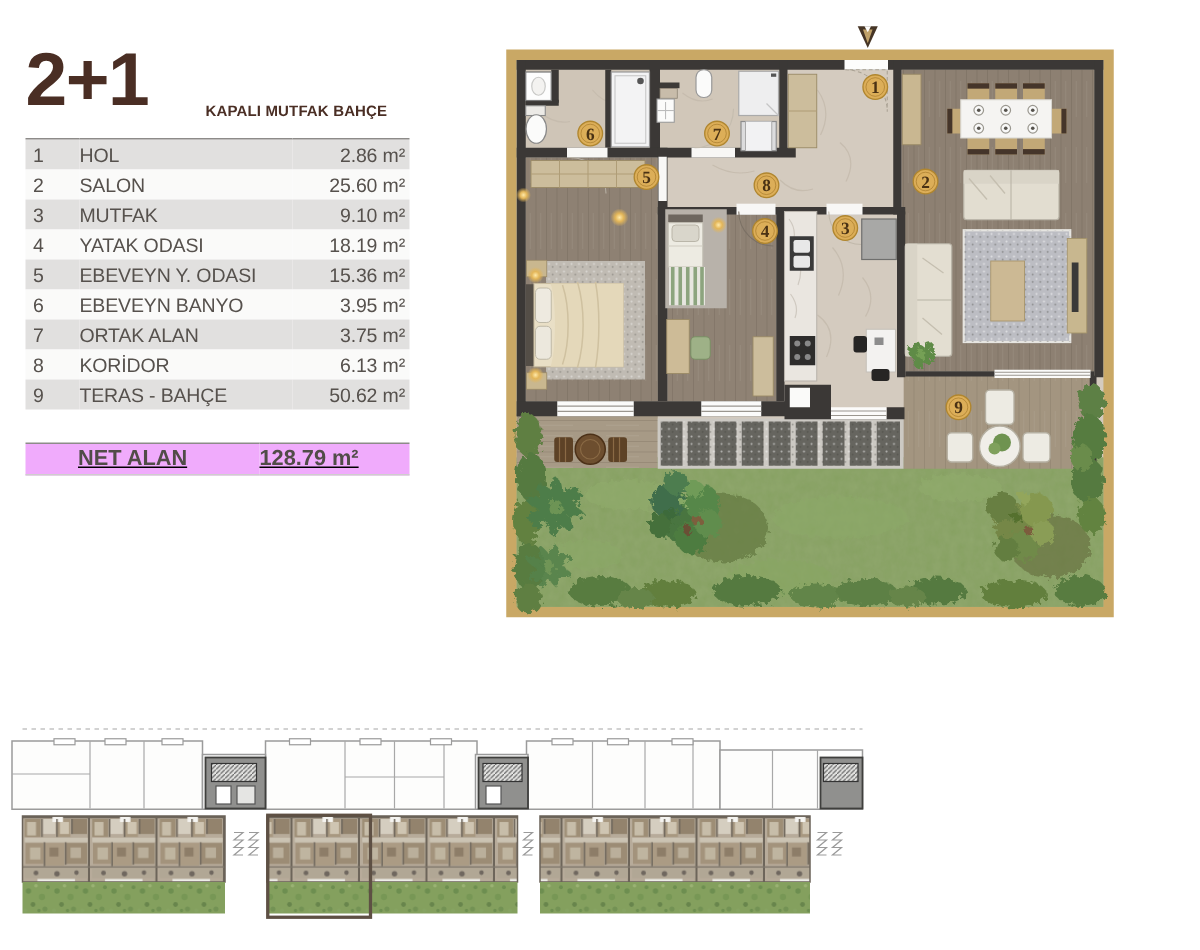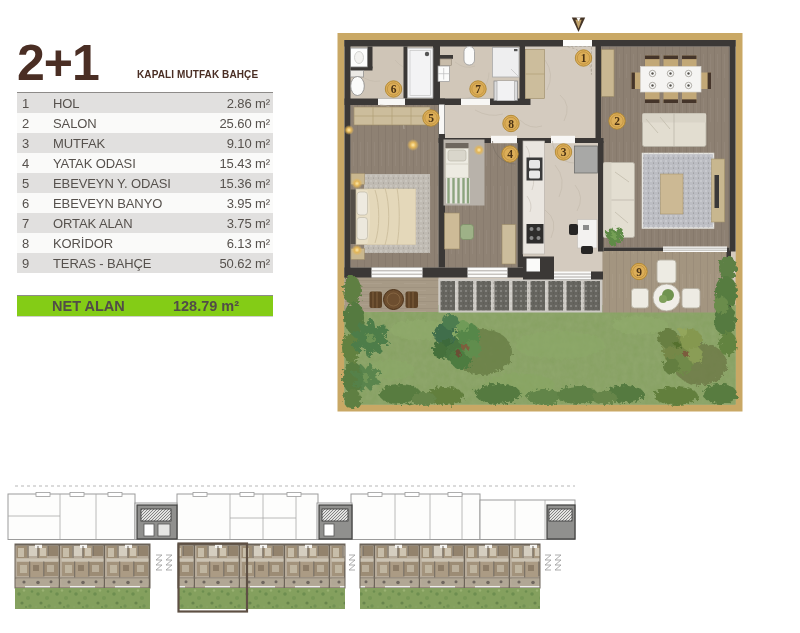--- a/index.html
+++ b/index.html
@@ -1,31 +1,31 @@
 <!DOCTYPE html>
 <html><head>
 <meta charset="utf-8">
 <style>
 html,body{margin:0;padding:0;background:#fff;width:800px;height:633px;overflow:hidden;}
 body{font-family:"Liberation Sans",sans-serif;position:relative;}
 .abs{position:absolute;}
 .legend{position:absolute;left:0;top:0;width:300px;}
-.title{position:absolute;left:17px;top:34px;font-size:50px;font-weight:bold;color:#4a2e24;letter-spacing:-1px;}
+.title{position:absolute;left:17px;top:24px;font-size:50px;font-weight:bold;color:#4a2e24;letter-spacing:-1px;}
 .subtitle{position:absolute;left:137px;top:69px;font-size:10px;font-weight:bold;color:#4a2e24;letter-spacing:0.1px;white-space:nowrap;}
 table.rooms{position:absolute;left:17px;top:92px;width:256px;border-collapse:collapse;border-top:1.5px solid #8d8b89;}
 table.rooms td{font-size:13px;color:#56514d;padding:0;height:20px;vertical-align:middle;letter-spacing:-0.1px;}
 table.rooms td.num{width:31px;padding-left:5px;}
 table.rooms td.val{text-align:right;padding-right:3px;width:75px;}
 tr.g{background:#e1e0df;}
 tr.w{background:#fafaf9;}
 table.tot{position:absolute;left:17px;top:295px;width:256px;border-collapse:collapse;border-top:1.5px solid #8d8b89;border-bottom:1px solid #cfcecd;}
 table.tot td{font-size:14.5px;font-weight:bold;color:#514c48;padding:0;height:20px;vertical-align:middle;}
 table.tot td.lbl{padding-left:35px;}
 table.tot td.val{text-align:left;padding-right:3px;}
-tr.g2{background:#84cc16;}
+tr.g2{background:#f0abfc;text-decoration:underline;}
 tr.w2{background:#ececeb;}
 </style>
 </head>
 <body>
 
 <div class="legend">
 
 <div class="title">2+1</div>
 
 <div class="subtitle">KAPALI MUTFAK BAHÇE</div>
@@ -43,21 +43,21 @@
           <td class="val">25.60 m²</td>
         </tr>
 <tr class="g">
           <td class="num">3</td>
           <td>MUTFAK</td>
           <td class="val">9.10 m²</td>
         </tr>
 <tr class="w">
           <td class="num">4</td>
           <td>YATAK ODASI</td>
-          <td class="val">15.43 m²</td>
+          <td class="val">18.19 m²</td>
         </tr>
 <tr class="g">
           <td class="num">5</td>
           <td>EBEVEYN Y. ODASI</td>
           <td class="val">15.36 m²</td>
         </tr>
 <tr class="w">
           <td class="num">6</td>
           <td>EBEVEYN BANYO</td>
           <td class="val">3.95 m²</td>

